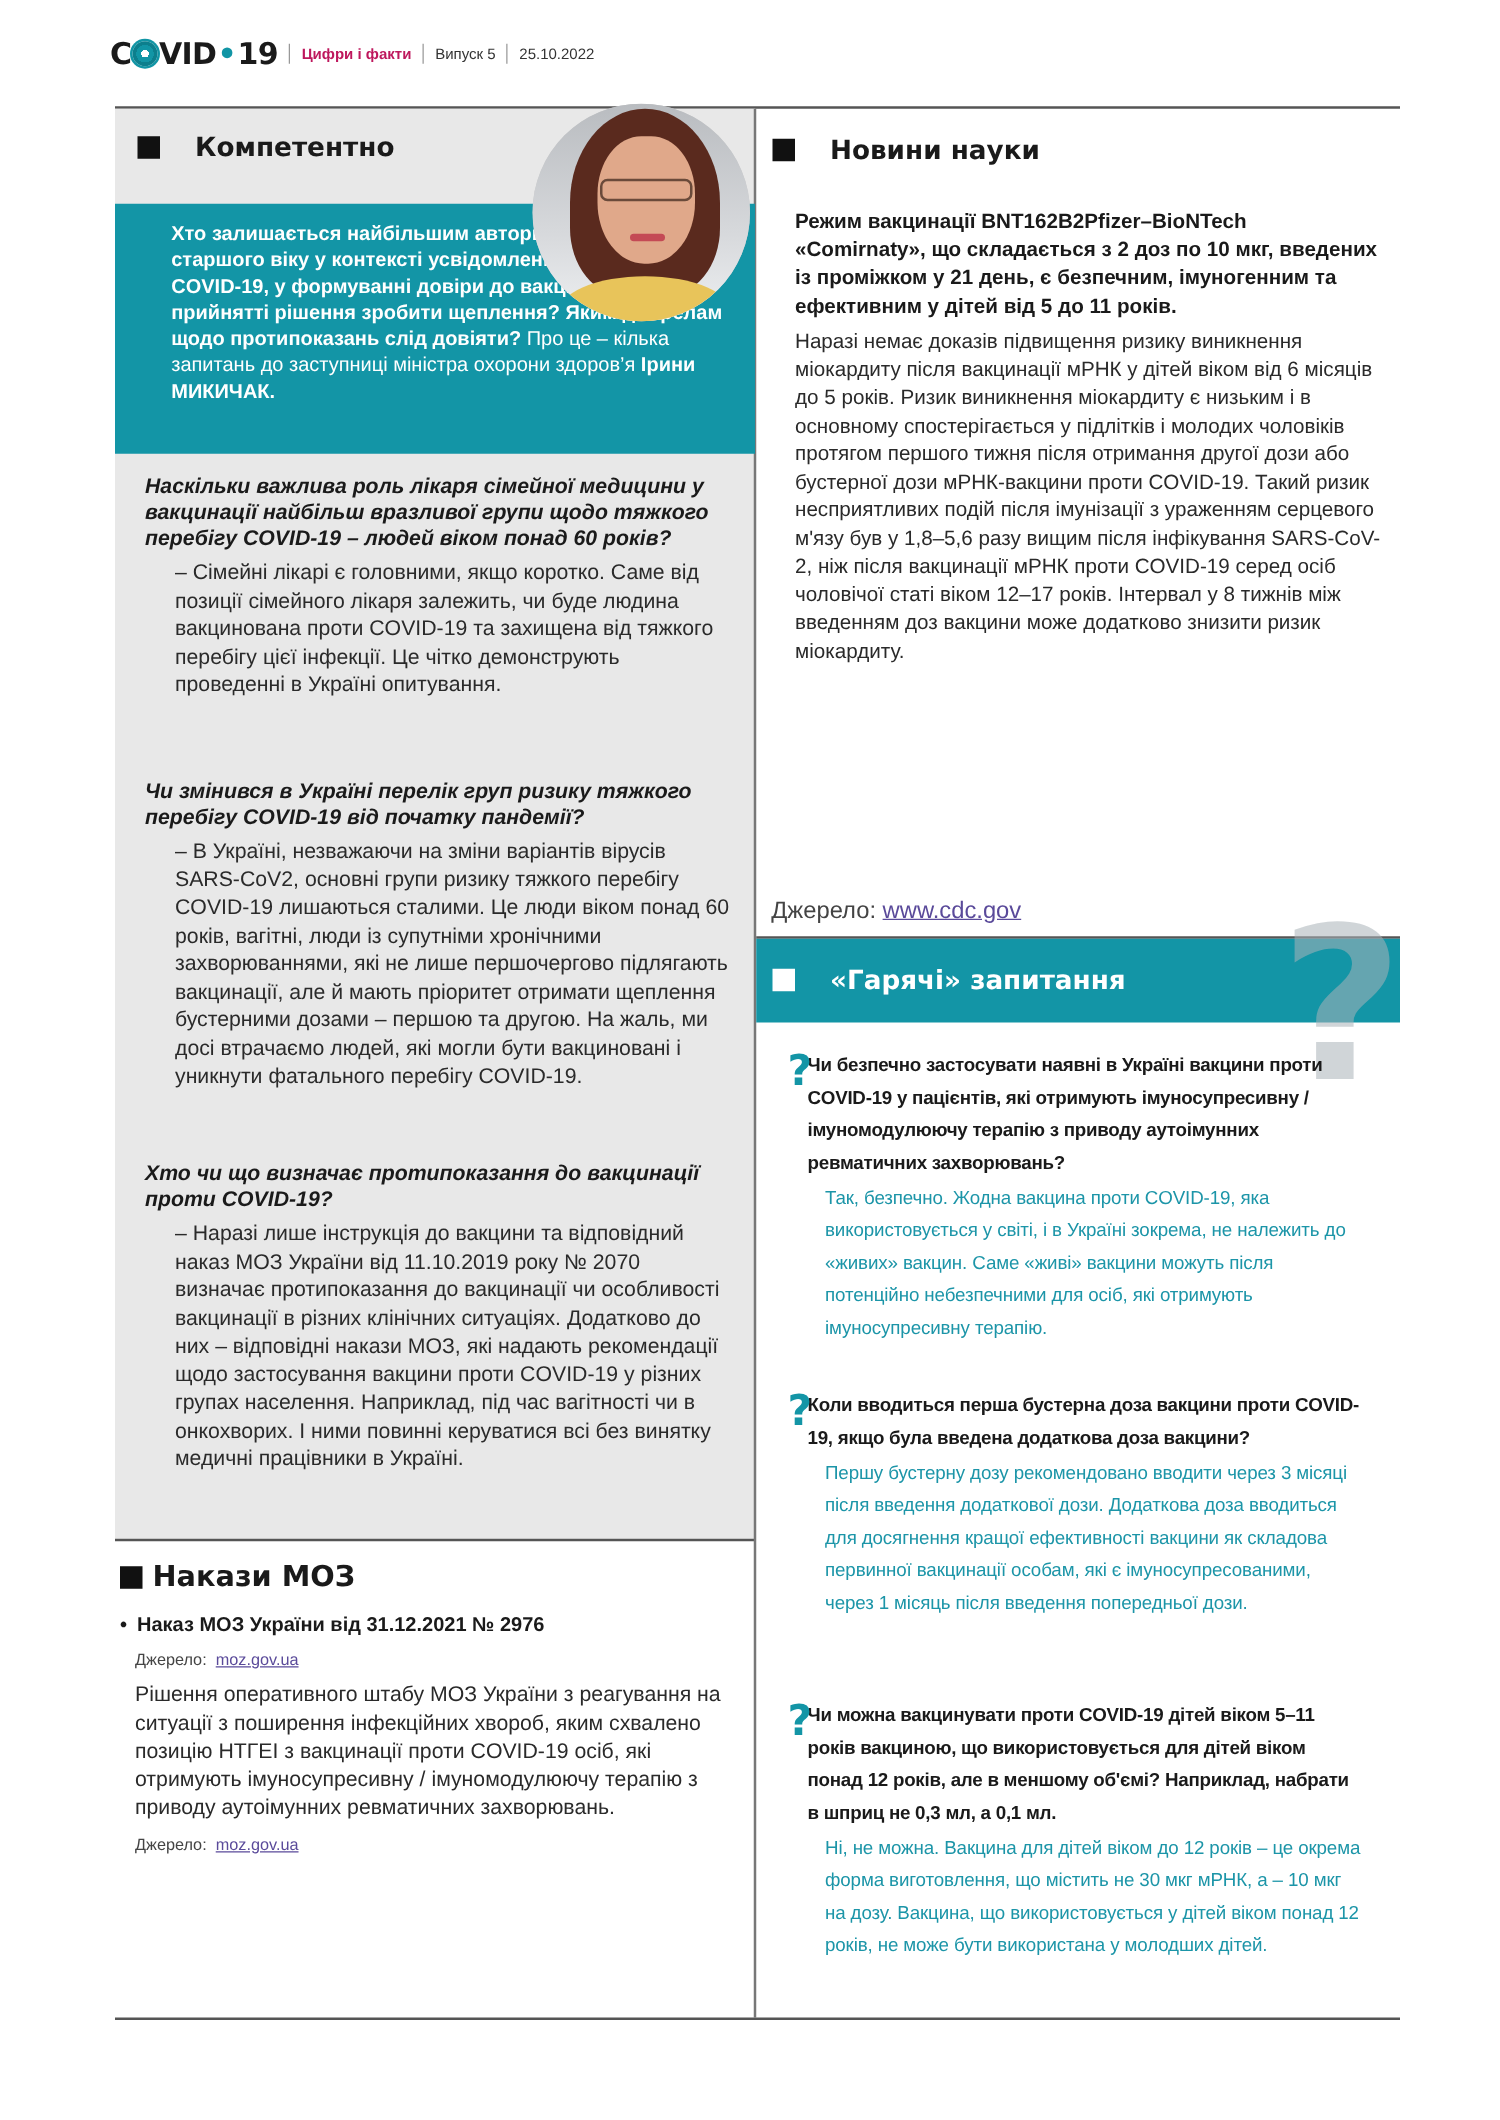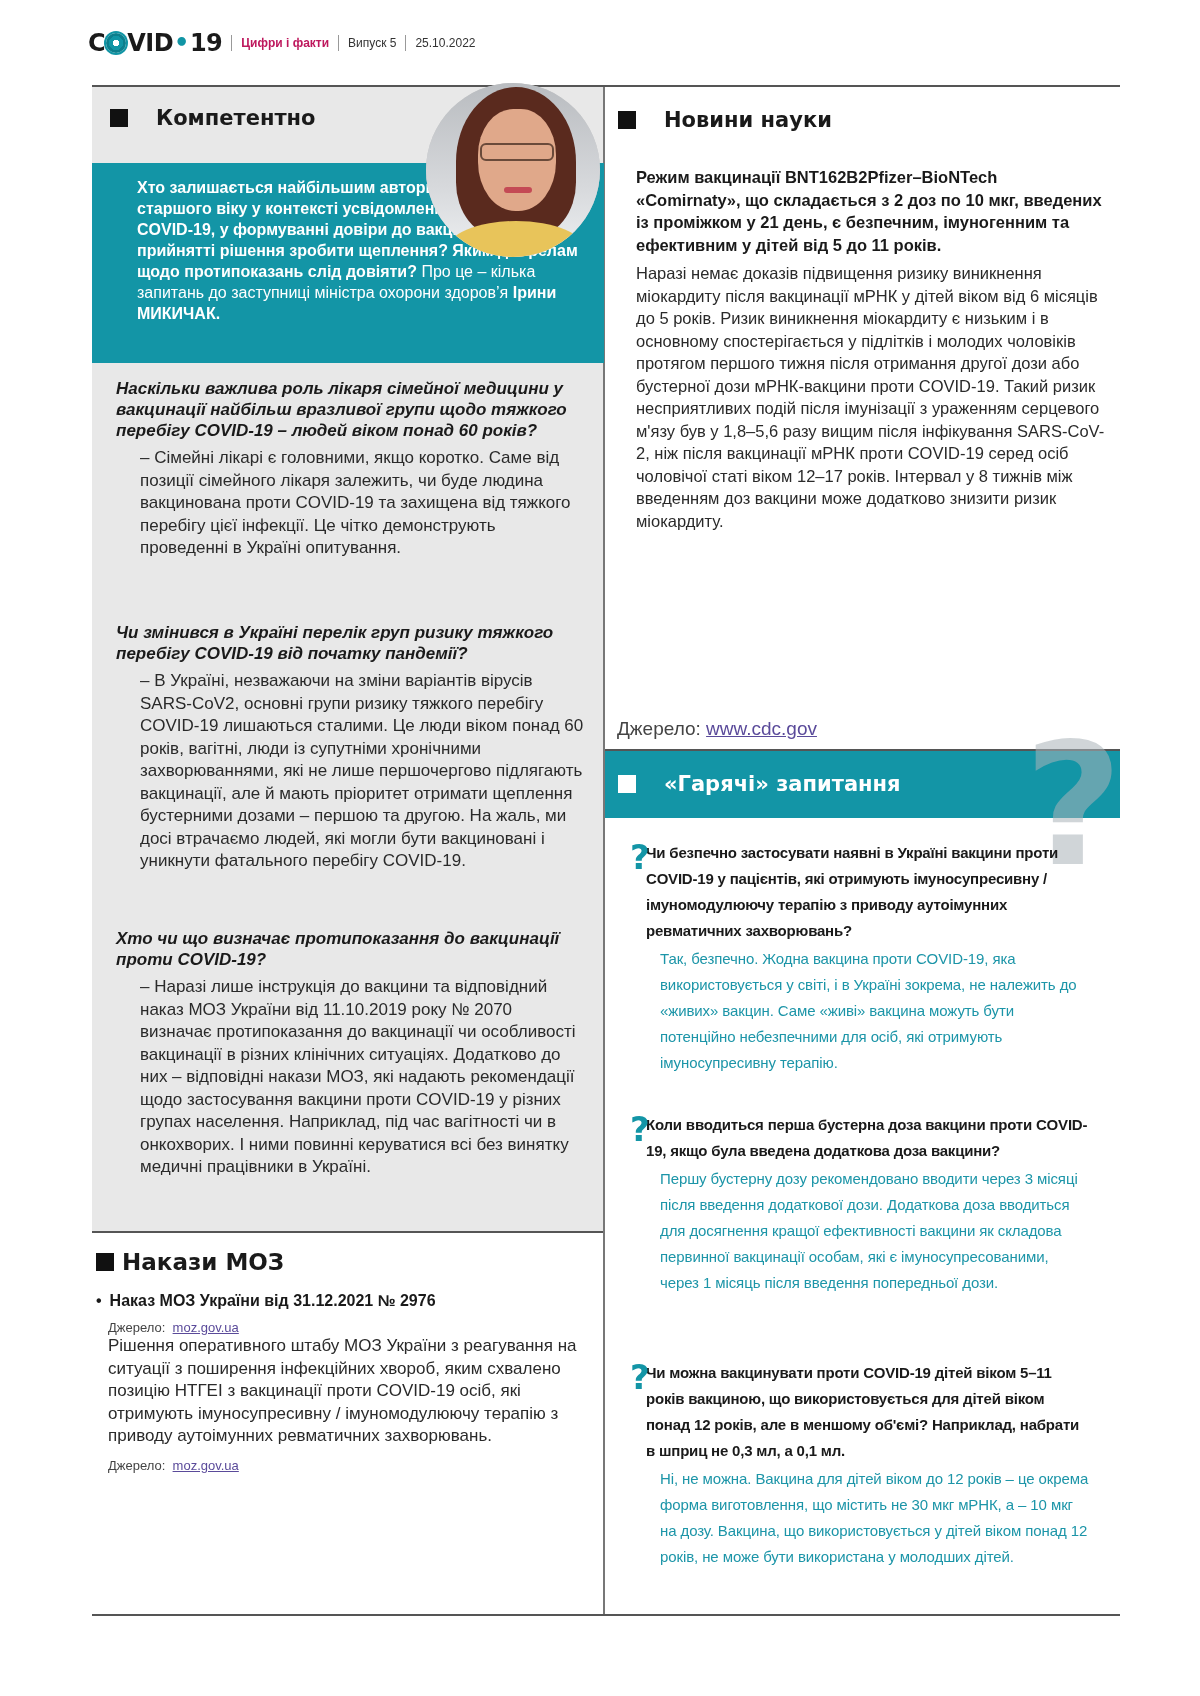--- a/index.html
+++ b/index.html
@@ -143,21 +143,21 @@
 </div>
 <div class="order">
   <div class="order-head">
     <span>•</span>
     <span>Наказ МОЗ України від 31.12.2021 № 2976</span>
   </div>
   <div class="src" style="margin-top:10px">
     <span>Джерело:</span>&nbsp;
     <a>moz.gov.ua</a>
   </div>
-  <div class="order-body" style="margin-top:0">Рішення оперативного штабу МОЗ України з реагування на ситуації з поширення інфекційних хвороб, яким схвалено позицію НТГЕІ з вакцинації проти COVID-19 осіб, які отримують імуносупресивну / імуномодулюючу терапію з приводу аутоімунних ревматичних захворювань.</div>
+  <div class="order-body" style="margin-top:10px">Рішення оперативного штабу МОЗ України з реагування на ситуації з поширення інфекційних хвороб, яким схвалено позицію НТГЕІ з вакцинації проти COVID-19 осіб, які отримують імуносупресивну / імуномодулюючу терапію з приводу аутоімунних ревматичних захворювань.</div>
   <div class="src" style="margin-top:10px">
     <span>Джерело:</span>&nbsp;
     <a>moz.gov.ua</a>
   </div>
 </div>
 
 <div class="section-title science-title">
   <span class="sq"></span>
   <span>Новини науки</span>
 </div>
@@ -176,21 +176,21 @@
 <div class="section-title hot-title">
   <span class="sq"></span>
   <span>«Гарячі» запитання</span>
 </div>
 
 <div class="faq faq1">
   <span class="qmark">
       <span class="hook">?</span>
     </span>
   <div class="fq">Чи безпечно застосувати наявні в Україні вакцини проти COVID-19 у пацієнтів, які отримують імуносупресивну / імуномодулюючу терапію з приводу аутоімунних ревматичних захворювань?</div>
-  <div class="fa">Так, безпечно. Жодна вакцина проти COVID-19, яка використовується у світі, і в Україні зокрема, не належить до «живих» вакцин. Саме «живі» вакцина можуть бути потенційно небезпечними для осіб, які отримують імуносупресивну терапію.</div>
+  <div class="fa">Так, безпечно. Жодна вакцина проти COVID-19, яка використовується у світі, і в Україні зокрема, не належить до «живих» вакцин. Саме «живі» вакцини можуть після потенційно небезпечними для осіб, які отримують імуносупресивну терапію.</div>
 </div>
 <div class="faq faq2">
   <span class="qmark">
       <span class="hook">?</span>
     </span>
   <div class="fq">Коли вводиться перша бустерна доза вакцини проти COVID-19, якщо була введена додаткова доза вакцини?</div>
   <div class="fa">Першу бустерну дозу рекомендовано вводити через 3 місяці після введення додаткової дози. Додаткова доза вводиться для досягнення кращої ефективності вакцини як складова первинної вакцинації особам, які є імуносупресованими, через 1 місяць після введення попередньої дози.</div>
 </div>
 <div class="faq faq3">
   <span class="qmark">

